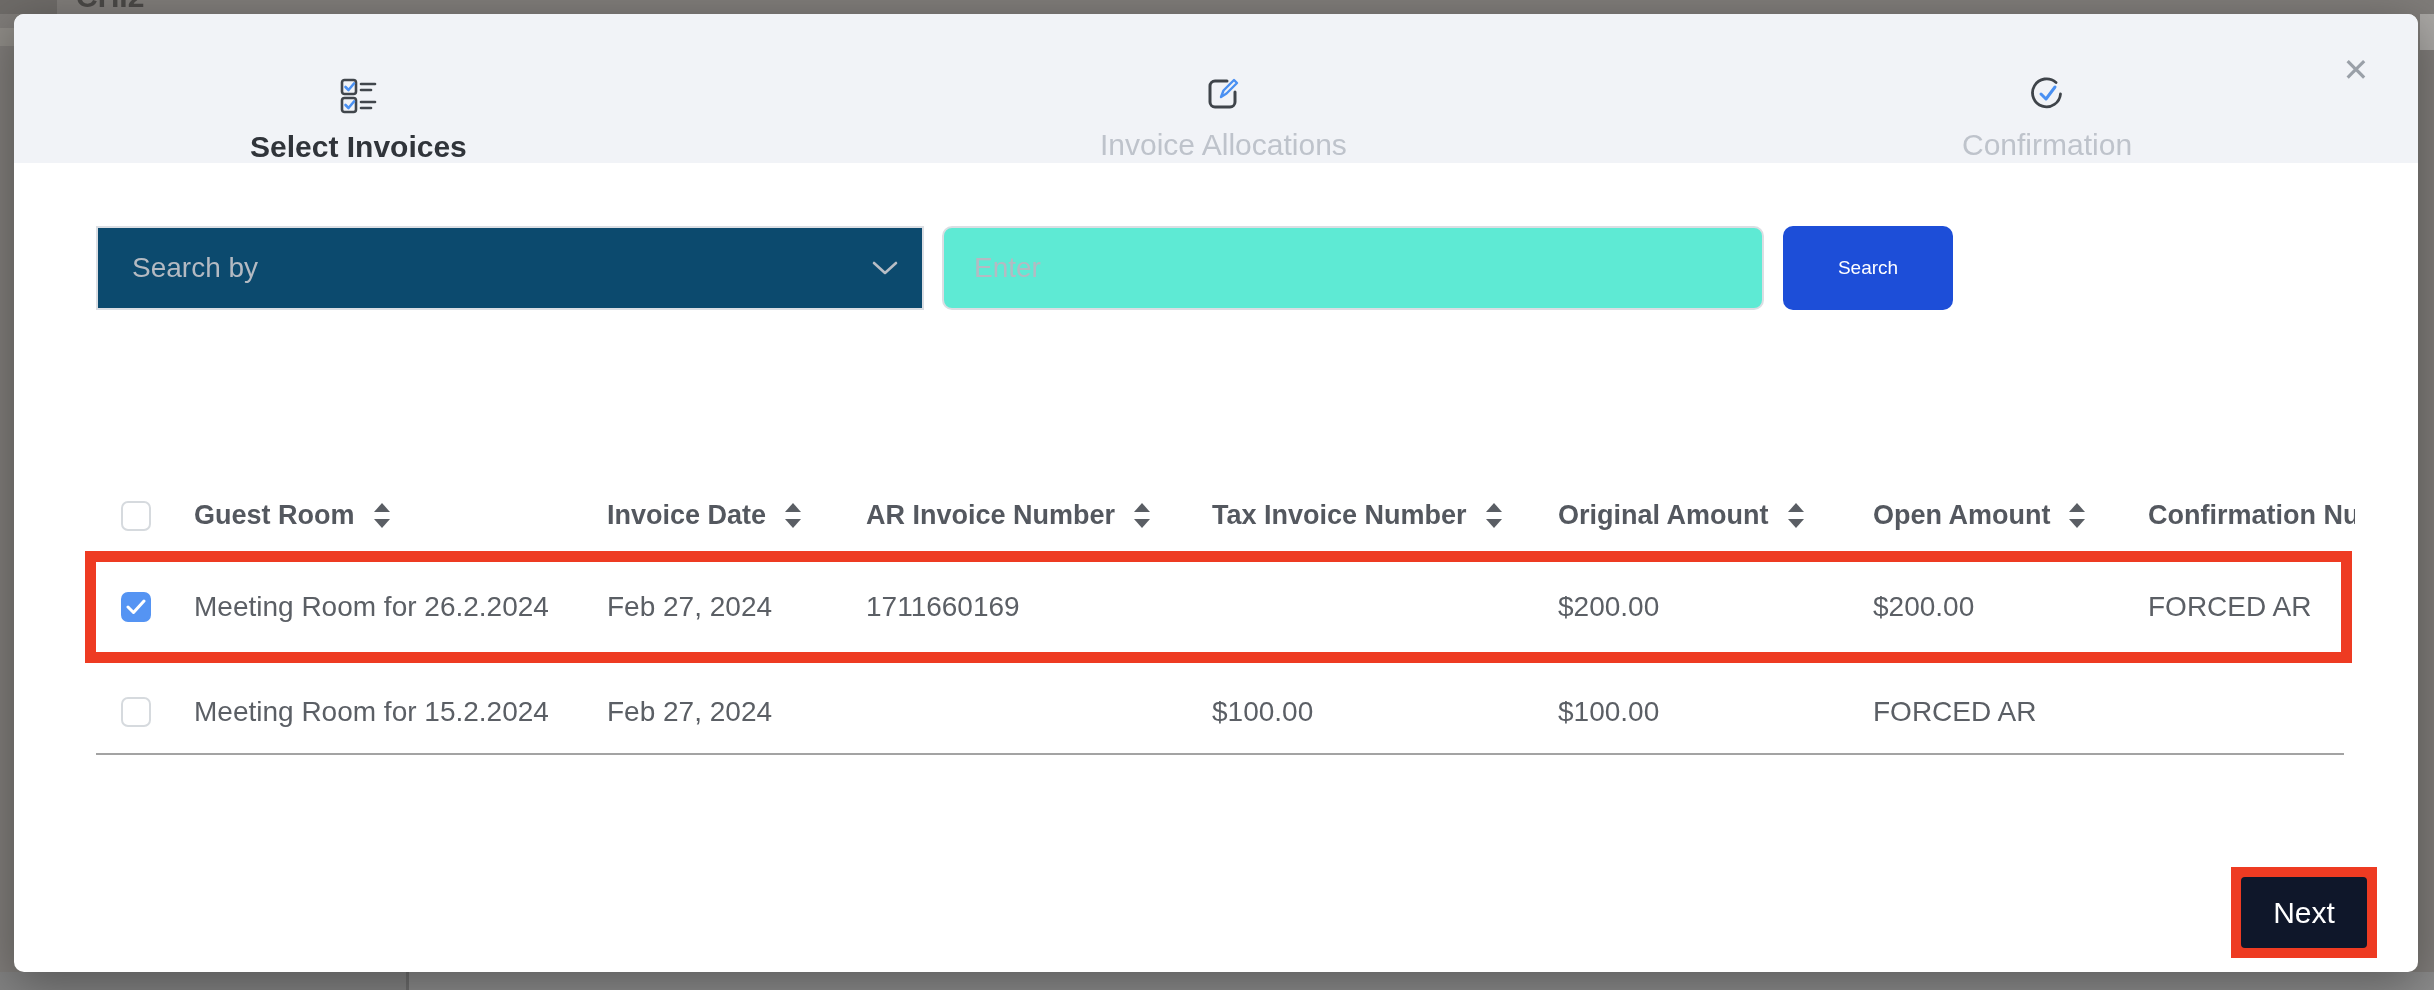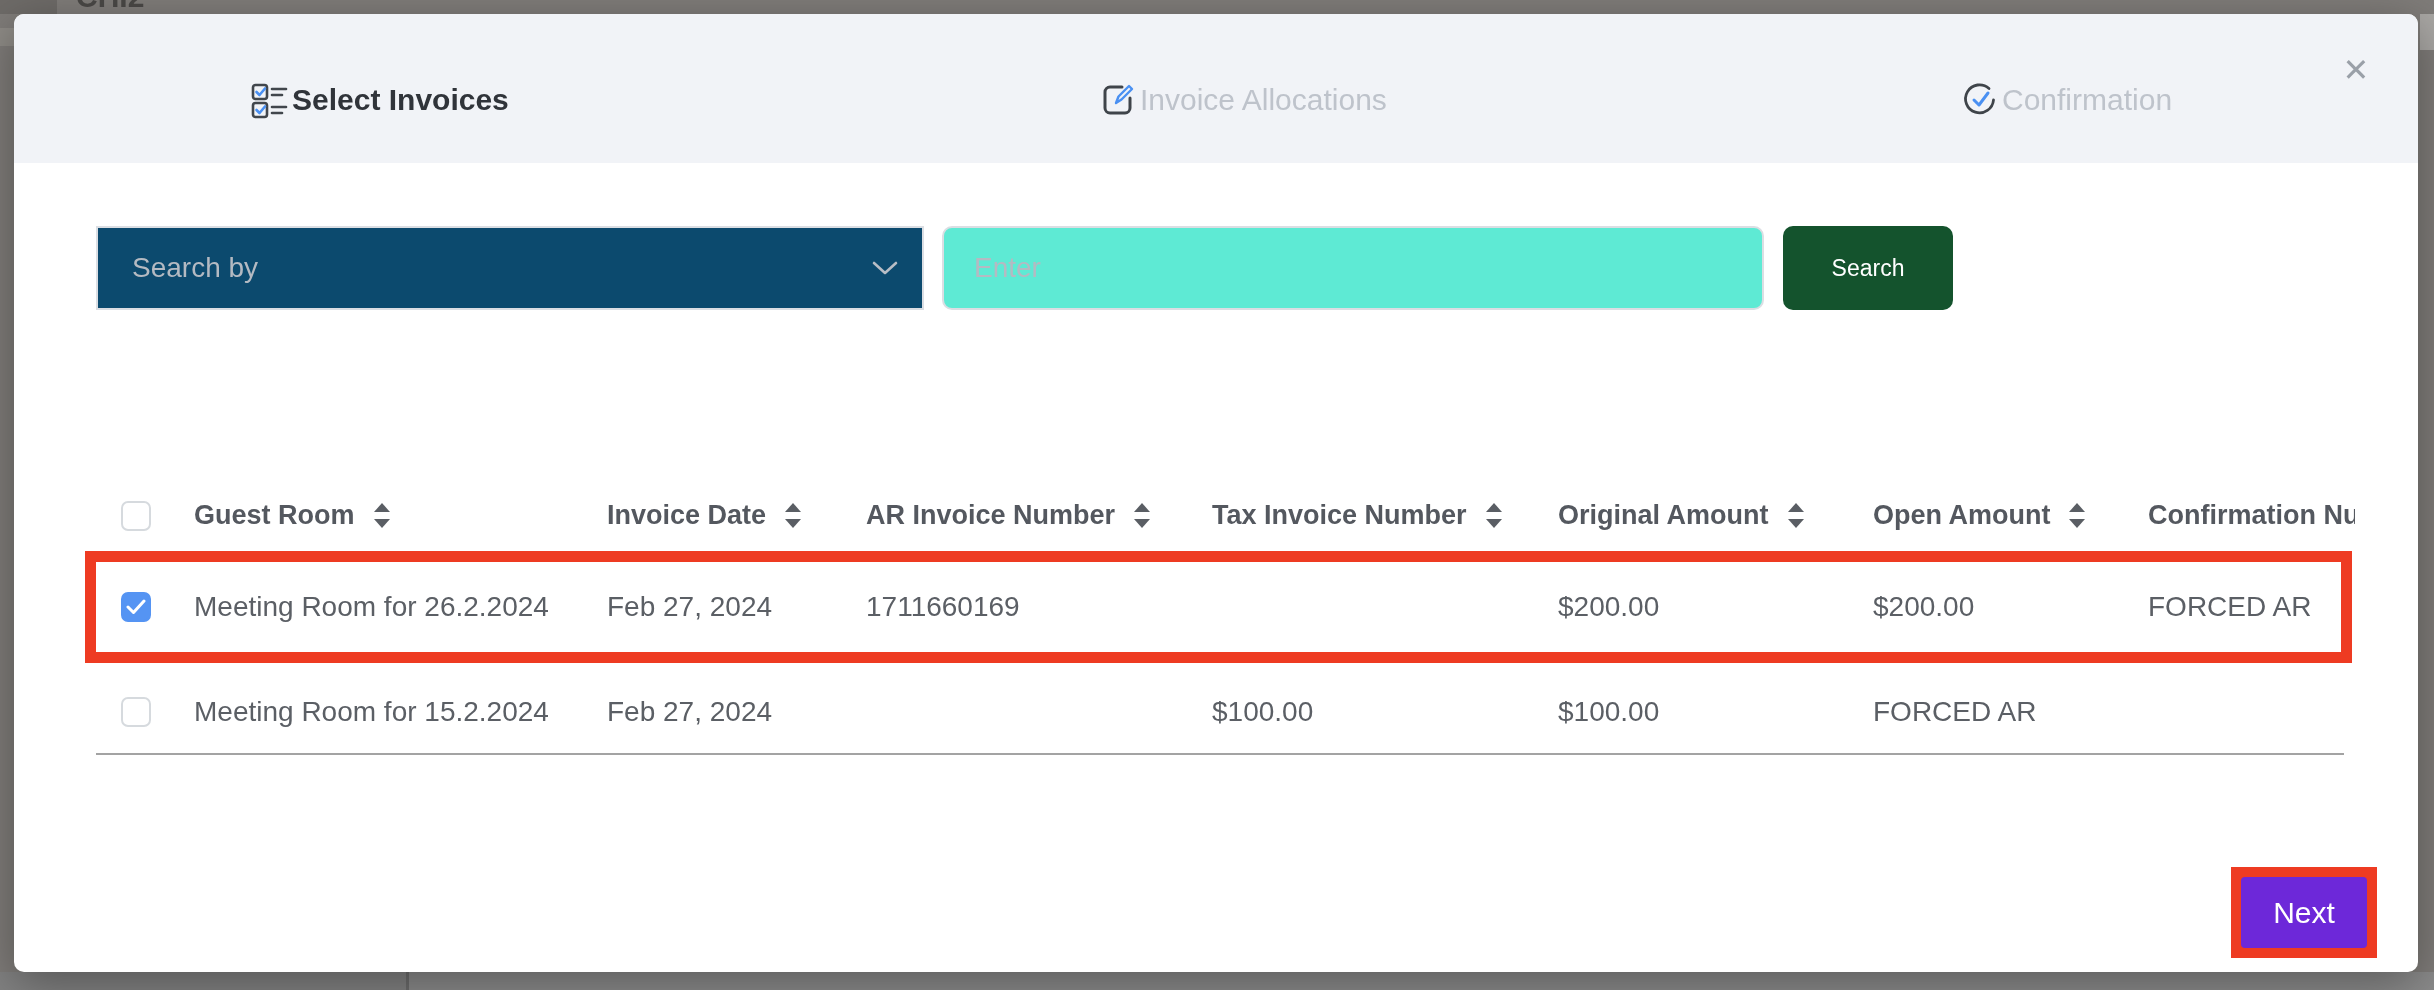--- a/index.html
+++ b/index.html
@@ -16,41 +16,41 @@
   .bg-bottomleft { position:absolute; left:0; top:972px; width:406px; height:18px; background:#828282; }
   .bg-vline { position:absolute; left:406px; top:972px; width:3px; height:18px; background:#6d6d6d; }
   .bg-rightlight { position:absolute; left:2420px; top:14px; width:14px; height:36px; background:#a9a7a4; }
 
   
   .modal { position:absolute; left:14px; top:14px; width:2404px; height:958px;
     background:#ffffff; border-radius:10px; overflow:hidden;
     box-shadow:0 12px 48px rgba(0,0,0,0.35); }
 
   .modal-header { position:absolute; left:0; top:0; width:2404px; height:149px; background:#f1f3f7; }
-  .step { position:absolute; top:62px; height:48px; display:flex; align-items:center; gap:4px; cursor:pointer; }
+  .step { position:absolute; top:62px; height:48px; display:flex; align-items:center; gap:16px; cursor:pointer;flex-direction:column; }
   .step-label { font-size:30px; color:#bec3cb; white-space:nowrap; }
   .step.active .step-label { color:#30343a; font-weight:700; }
   .step1 { left:236px; } .step2 { left:1086px; } .step3 { left:1948px; }
   .close-btn { position:absolute; left:2320px; top:34px; width:44px; height:44px;
     display:flex; align-items:center; justify-content:center; cursor:pointer;
     font-size:32px; color:#9aa0a8; font-weight:400; }
 
   
   .select-box { position:absolute; left:82px; top:212px; width:828px; height:84px;
     border:2px solid #dbdee3; border-radius:0; background:#0c4a6e;
     display:flex; align-items:center; padding:0 24px 0 34px; cursor:pointer; }
   .select-placeholder { flex:1; font-size:28px; color:#b4bac2; }
   .text-input { position:absolute; left:928px; top:212px; width:822px; height:84px;
     border:2px solid #dbdee3; border-radius:10px; background:#5eead4;
     padding:0 30px; font-size:28px; color:#4a4f55; outline:none;
     font-family:"Liberation Sans", sans-serif; }
   .text-input::placeholder { color:#b4bac2; }
   .search-btn { position:absolute; left:1769px; top:212px; width:170px; height:84px;
-    background:#14532d; border:none; border-radius:10px; color:#ffffff;
-    font-size:23px; font-family:"Liberation Sans", sans-serif; cursor:pointer; }
+    background:#1d4ed8; border:none; border-radius:10px; color:#ffffff;
+    font-size:19px; font-family:"Liberation Sans", sans-serif; cursor:pointer; }
 
   
   .total-line { position:absolute; left:82px; top:340px; font-size:29px; color:#596067; }
   .total-line b { color:#454a51; font-weight:700; }
 
   
   .table-region { position:absolute; left:71px; top:466px; width:2270px; height:296px; overflow:hidden; }
   .grid-row { display:grid; grid-template-columns:98px 413px 259px 346px 346px 315px 275px 320px;
     align-items:center; }
   .thead { margin-left:11px; width:2372px; height:71px; }
@@ -63,21 +63,21 @@
   .td { font-size:28px; color:#5b5f65; white-space:nowrap; }
 
   .row-highlight { position:relative; width:2267px; height:112px;
     border:11px solid #ee3b22; background:#fff; }
   .row-highlight .grid-row { width:1853px; height:90px; }
   .row-plain { margin-left:11px; width:2248px; height:84px; border-bottom:2px solid #a3a3a3;margin-top:8px; }
 
   
   .next-highlight { position:absolute; left:2217px; top:853px; width:146px; height:91px;
     border:10px solid #ee3b22; display:flex; align-items:center; justify-content:center; background:#ee3b22; }
-  .next-btn { width:126px; height:71px; background:#6d28d9; border:none; border-radius:4px;
+  .next-btn { width:126px; height:71px; background:#0f172a; border:none; border-radius:4px;
     color:#ffffff; font-size:30px; font-family:"Liberation Sans", sans-serif; cursor:pointer; }
 
   svg { display:block; }
 </style>
 </head>
 <body>
 
 <div class="bg-overlay"></div>
 <div class="bg-topblock"></div>
 <div class="bg-pagecode">

